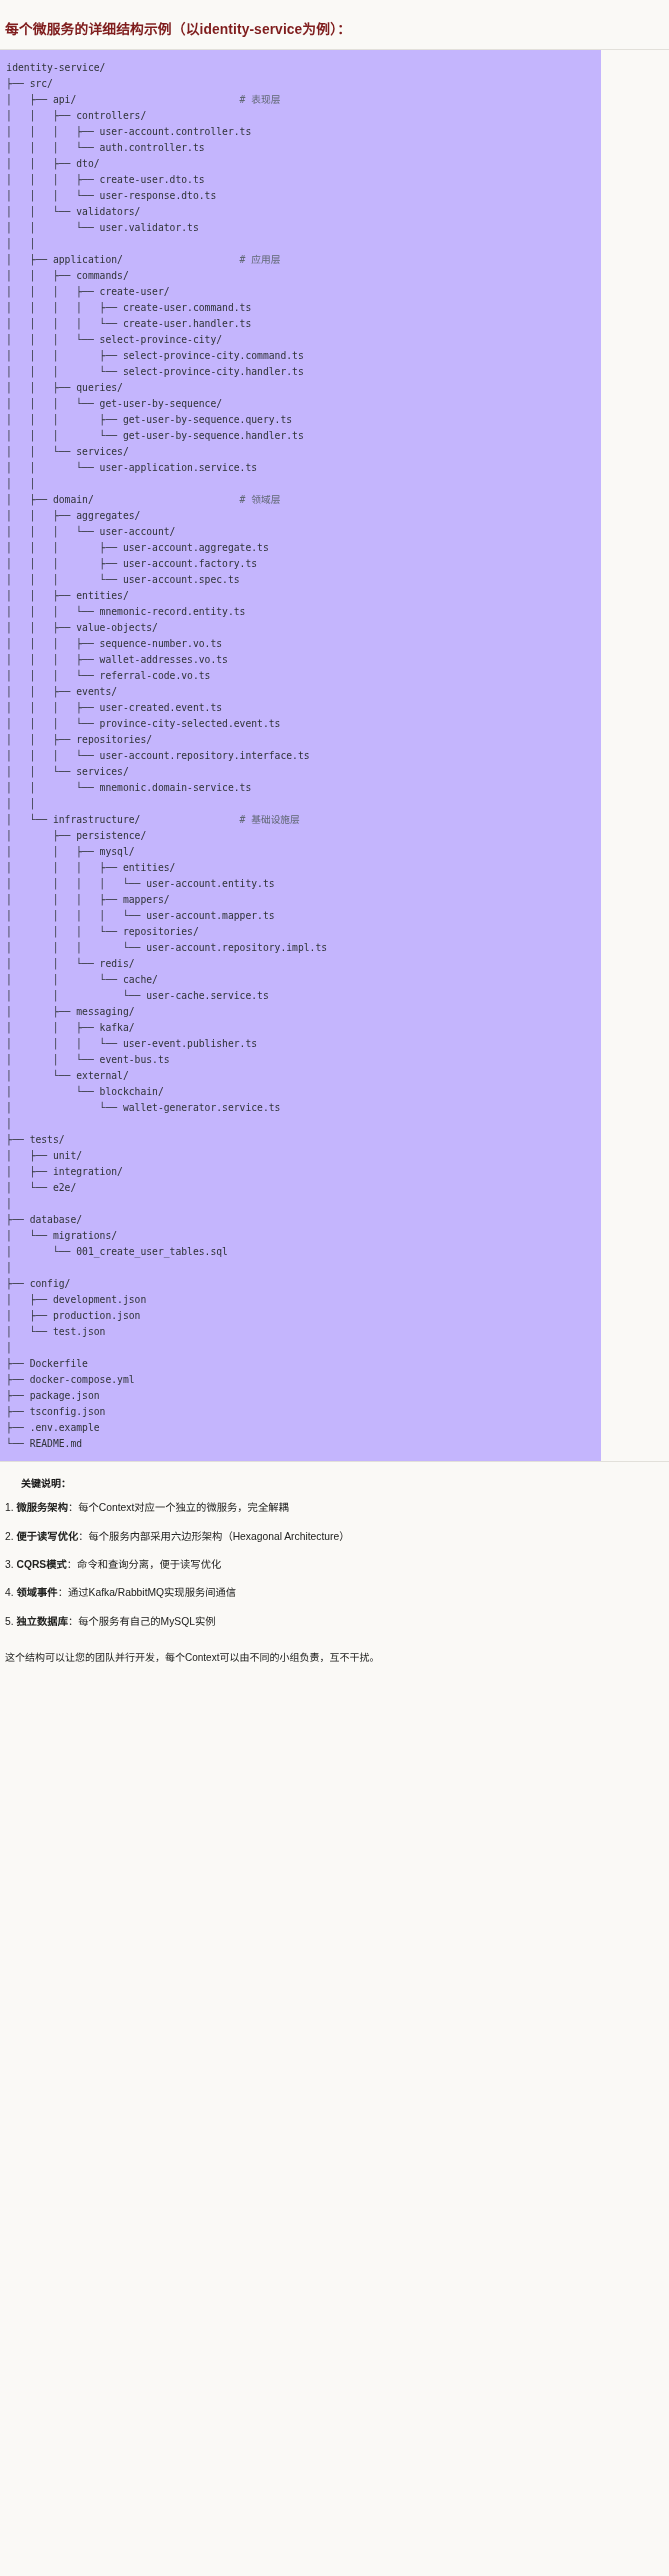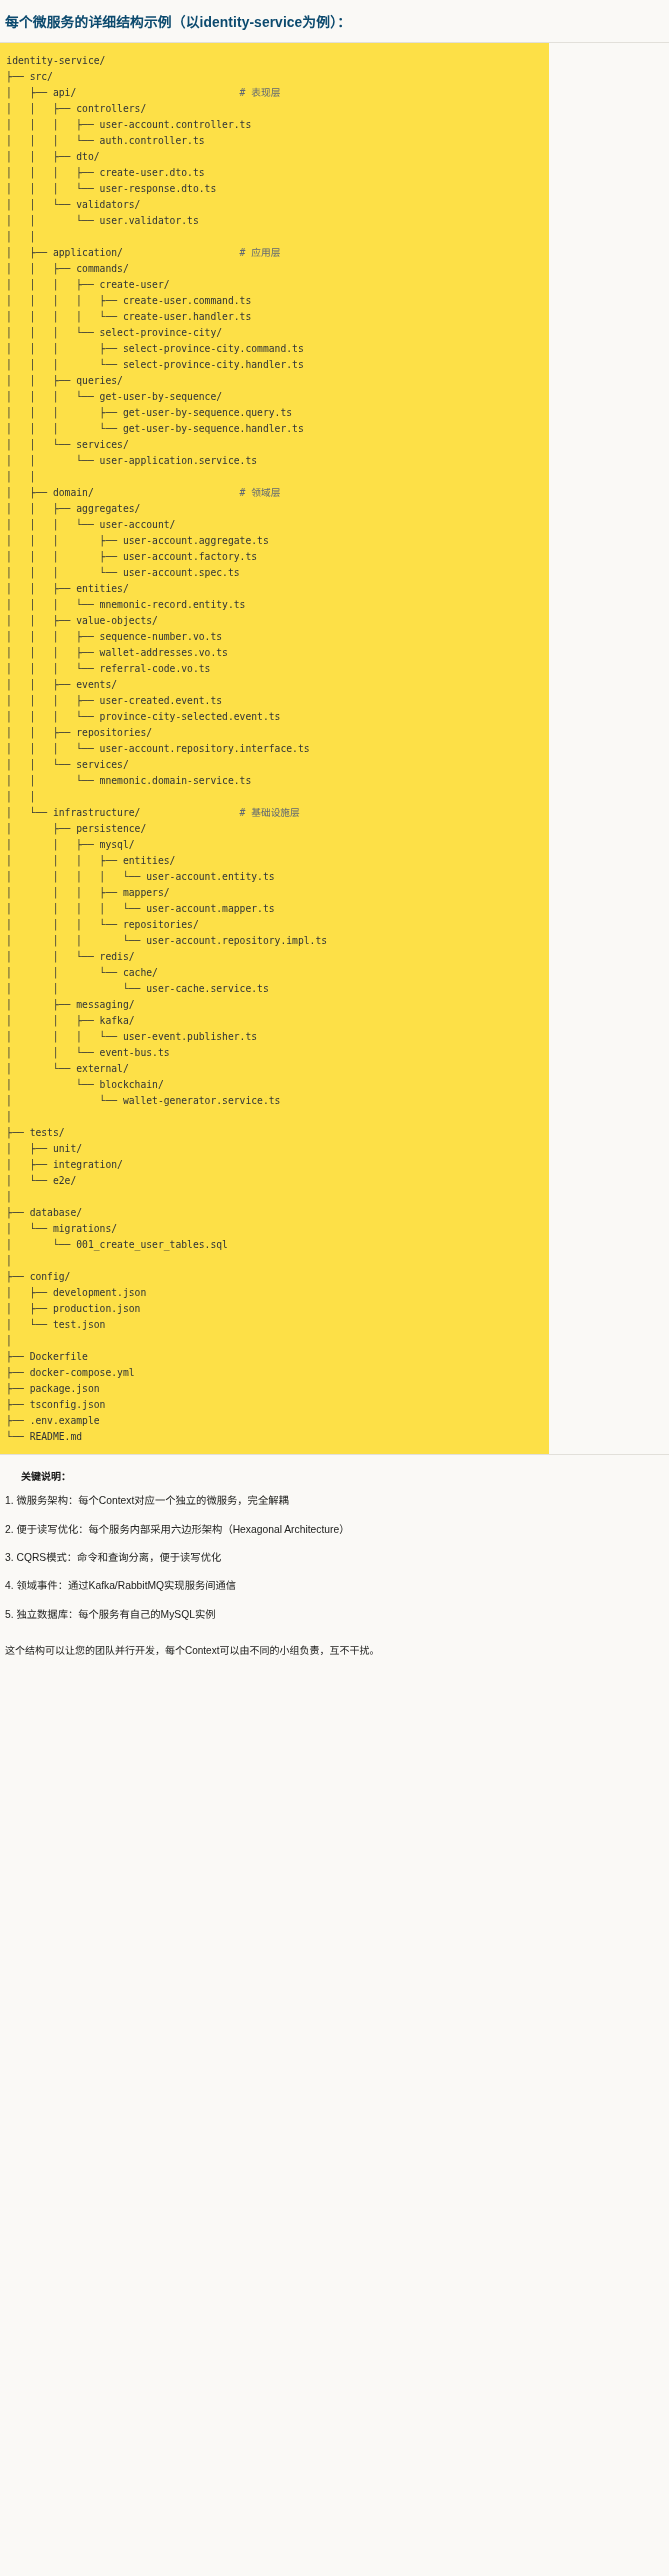--- a/index.html
+++ b/index.html
@@ -18,37 +18,37 @@
     width: 669px;
     box-sizing: border-box;
     background: #faf9f6;
   }
 
   
   .doc-title {
     font-size: 13.8px;
     font-weight: bold;
     line-height: 1.4;
-    padding: 13px 5px 10px 5px;
+    padding: 20px 5px 10px 5px;
     margin: 0;
     letter-spacing: 0.1px;
-    color: #0c4a6e;
+    color: #7f1d1d;
   }
   .rule {
     height: 0.6px;
     background: #e2e0da;
     width: 100%;
   }
 
   
   .code-block {
-    background: #fde047;
+    background: #c4b5fd;
     padding: 10px 6.3px 8.8px 6.3px;
     box-sizing: border-box;
-    width: 549px;
+    width: 601px;
   }
   .tree {
     font-family: "DejaVu Sans Mono", "Liberation Mono", monospace;
     font-size: 9.7px;
     line-height: 16px;
     white-space: pre;
     color: #2f3337;
     margin: 0;
     tab-size: 4;
   }
@@ -68,21 +68,21 @@
     color: #161616;
   }
   .key-item {
     font-size: 10.3px;
     line-height: 1.55;
     margin: 0 0 12.5px 0;
     color: #20211f;
   }
   .key-num { }
   .key-term {
-    font-weight: normal;
+    font-weight: bold;
   }
   .key-sep { }
   .key-desc { }
 
   .footer-note {
     font-size: 10px;
     line-height: 1.6;
     padding: 3.8px 5px 16.3px 5px;
     color: #20211f;
   }

